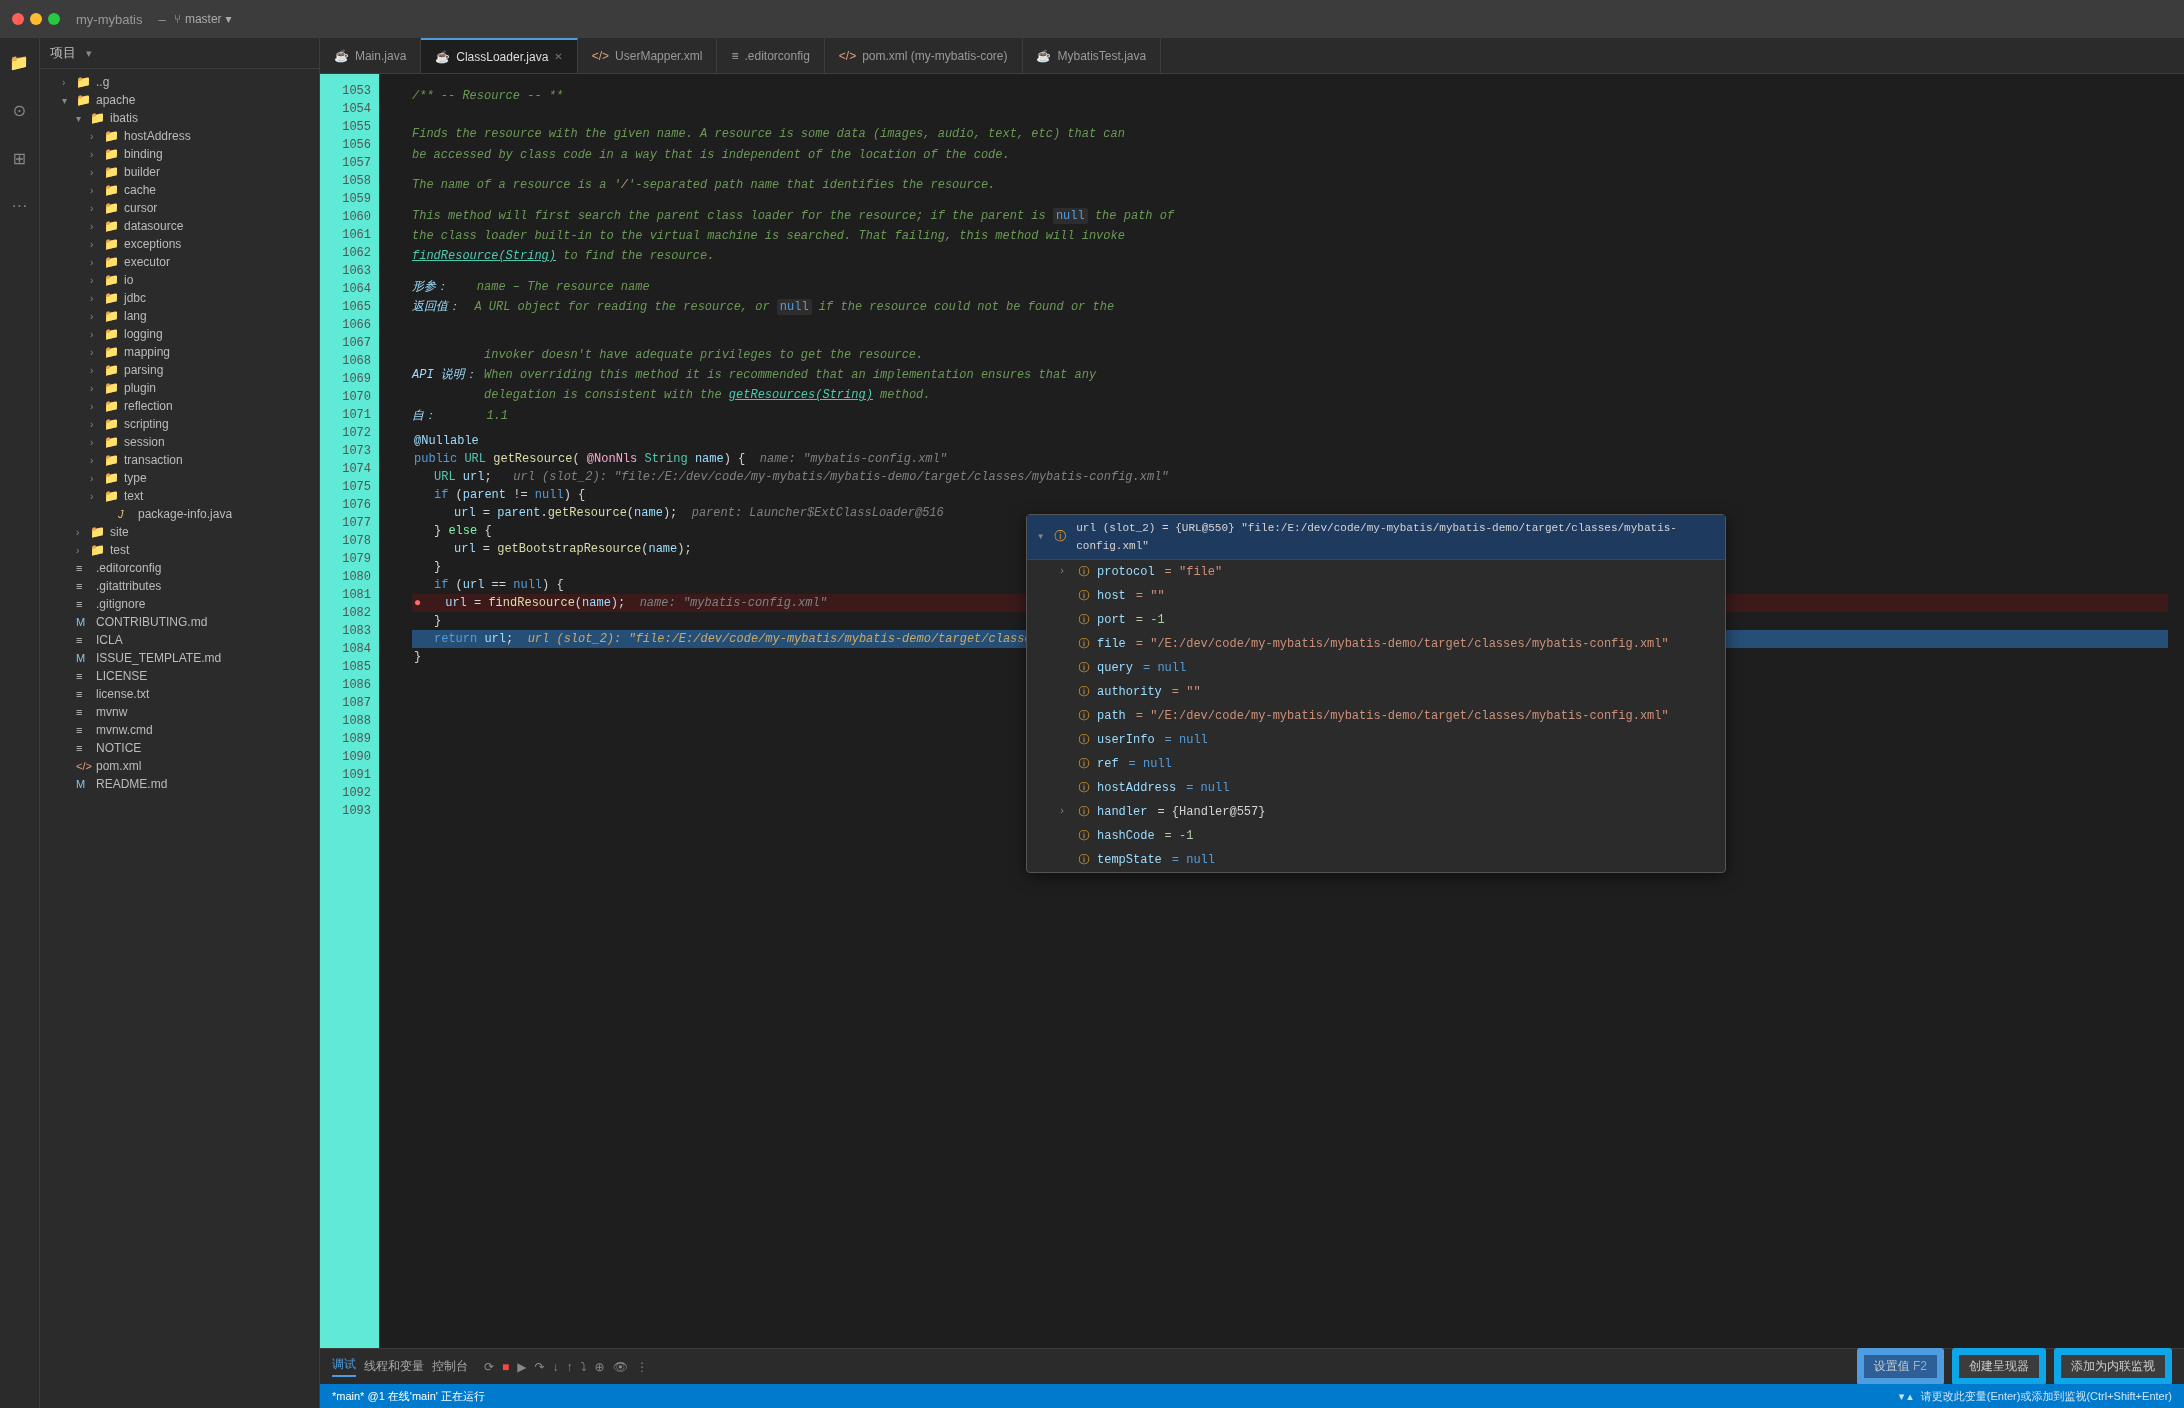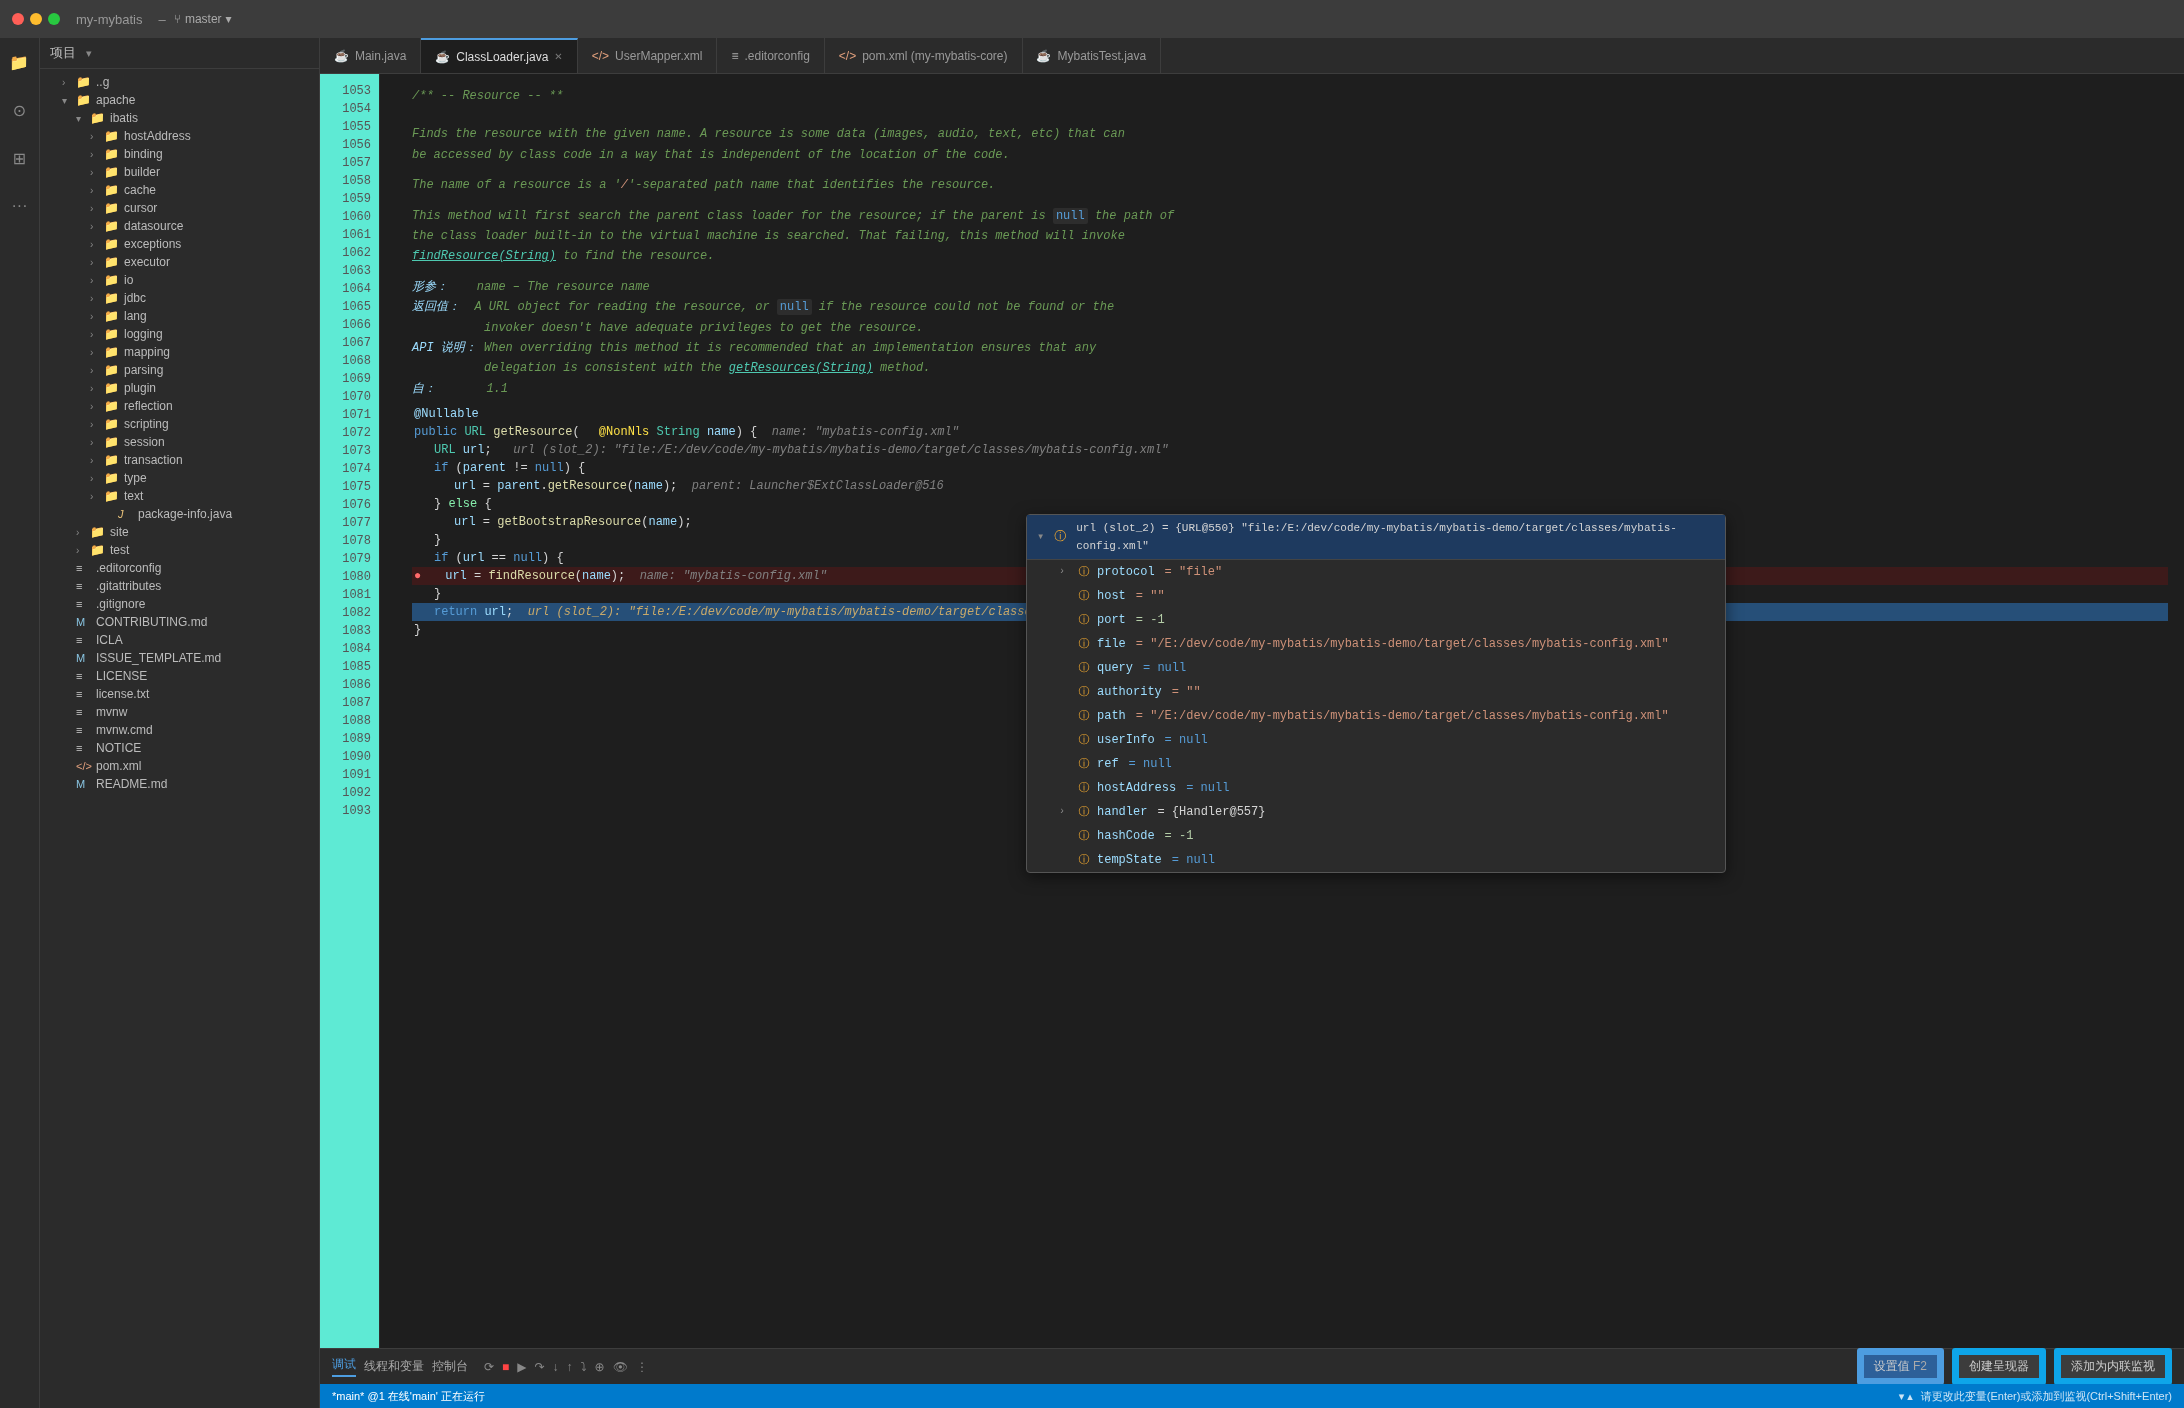--- a/index.html
+++ b/index.html
@@ -550,38 +550,38 @@
           <div>This method will first search the parent class loader for the resource; if the parent is <span style="color:#569cd6;font-style:normal;background:#2d2d2d;padding:1px 3px;border-radius:2px;">null</span> the path of</div>
           <div>the class loader built-in to the virtual machine is searched. That failing, this method will invoke</div>
           <div><span style="color:#4ec9b0;text-decoration:underline;cursor:pointer;">findResource(String)</span> to find the resource.</div>
           <div style="height:10px;"></div>
           <div>
             <span style="color:#9cdcfe;">形参：</span>&nbsp;&nbsp;&nbsp;&nbsp;name – The resource name
           </div>
           <div>
             <span style="color:#9cdcfe;">返回值：</span>&nbsp;&nbsp;A URL object for reading the resource, or <span style="color:#569cd6;font-style:normal;background:#2d2d2d;padding:1px 3px;border-radius:2px;">null</span> if the resource could not be found or the
           </div>
-          <div style="padding-left:72px;">invoker doesn't have adequate privileges to get the resource.</div>
+          <div style="padding-left:72px;margin-top:27px;">invoker doesn't have adequate privileges to get the resource.</div>
           <div>
             <span style="color:#9cdcfe;">API 说明：</span> When overriding this method it is recommended that an implementation ensures that any
           </div>
           <div style="padding-left:72px;">delegation is consistent with the <span style="color:#4ec9b0;text-decoration:underline;cursor:pointer;">getResources(String)</span> method.</div>
           <div>
             <span style="color:#9cdcfe;">自：</span>&nbsp;&nbsp;&nbsp;&nbsp;&nbsp;&nbsp;&nbsp;1.1
           </div>
         </div>
 
         <div style="font-family:'Courier New',monospace;font-size:12px;line-height:18px;">
 
           <div class="code-row">
             <span style="color:#9cdcfe;">@Nullable</span>
           </div>
 
           <div class="code-row">
-            <span style="color:#569cd6;">public</span>&nbsp;<span style="color:#4ec9b0;">URL</span>&nbsp;<span style="color:#dcdcaa;">getResource</span>(<span>&nbsp;</span><span style="color:#fde047;margin-left:12px;">@NonNls</span>&nbsp;<span style="color:#4ec9b0;">String</span>&nbsp;<span style="color:#9cdcfe;">name</span>)&nbsp;{&nbsp;&nbsp;
+            <span style="color:#569cd6;">public</span>&nbsp;<span style="color:#4ec9b0;">URL</span>&nbsp;<span style="color:#dcdcaa;">getResource</span>(<span>&nbsp;</span><span style="color:#f9a8d4;">@NonNls</span>&nbsp;<span style="color:#4ec9b0;">String</span>&nbsp;<span style="color:#9cdcfe;">name</span>)&nbsp;{&nbsp;&nbsp;
             <span style="color:#808080;font-style:italic;">name: "mybatis-config.xml"</span>
           </div>
 
           <div class="code-row">
             <span style="padding-left:20px;"><span style="color:#4ec9b0;">URL</span>&nbsp;<span style="color:#9cdcfe;">url</span>;</span>
             &nbsp;&nbsp;&nbsp;
             <span style="color:#808080;font-style:italic;">url (slot_2): "file:/E:/dev/code/my-mybatis/mybatis-demo/target/classes/mybatis-config.xml"</span>
           </div>
 
           <div class="code-row">

